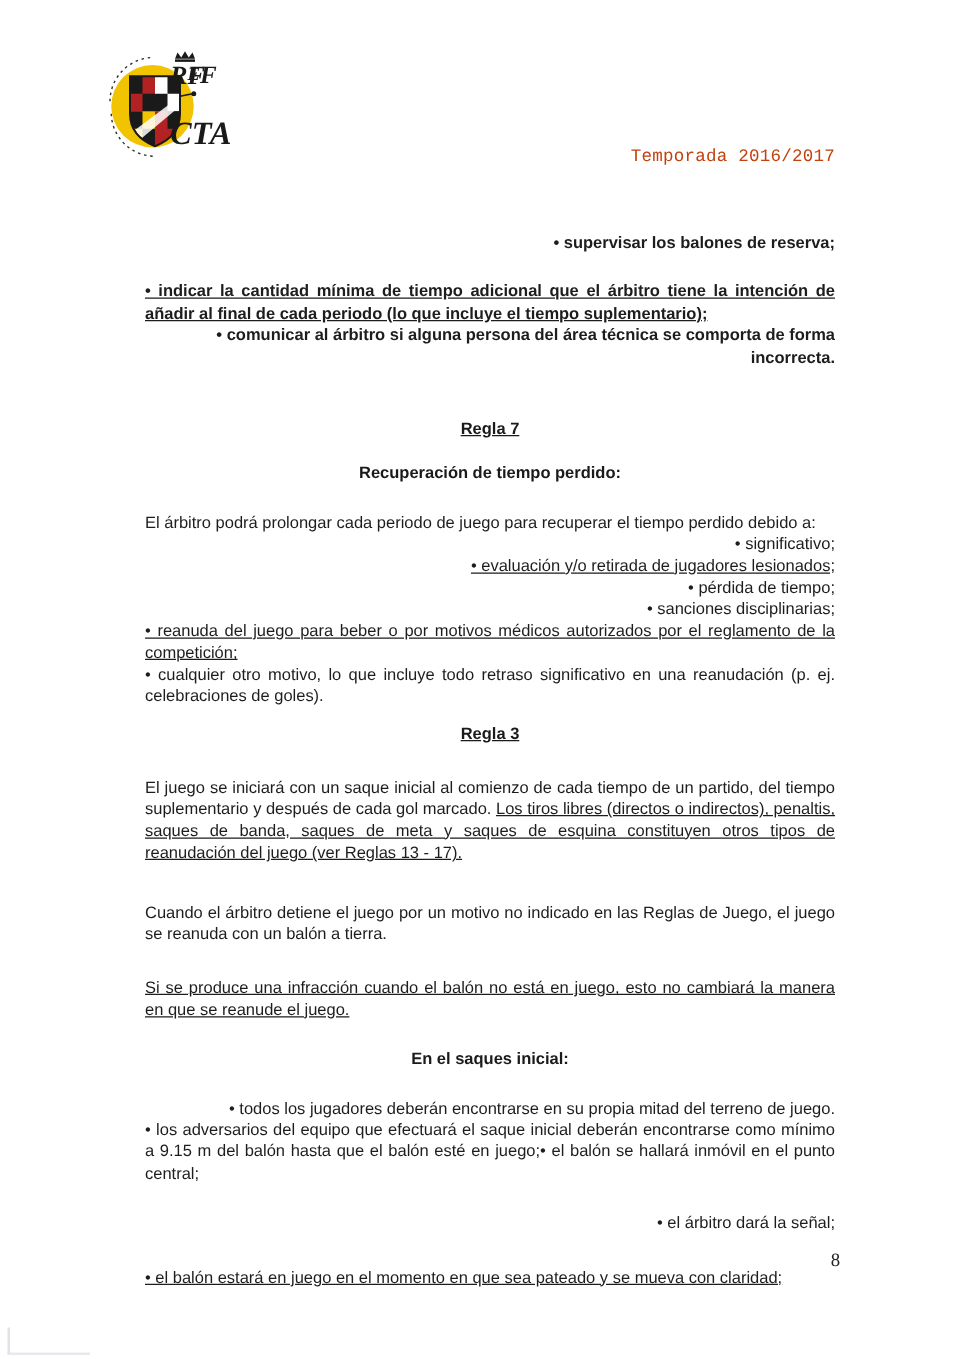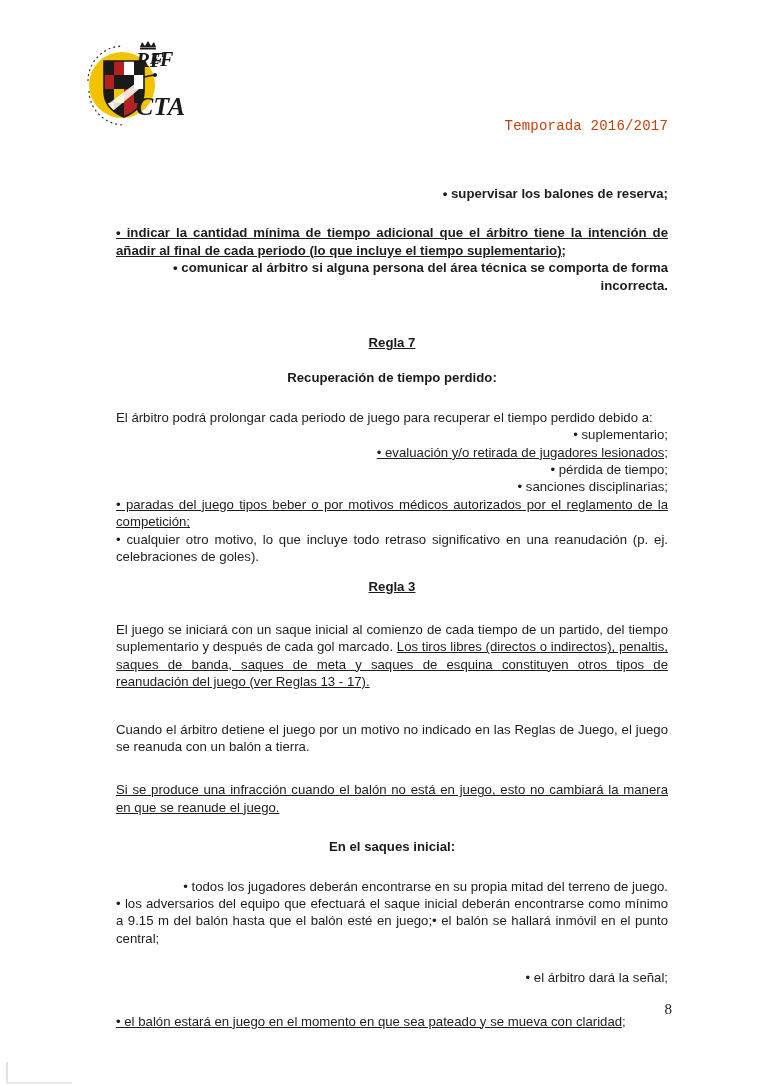--- a/index.html
+++ b/index.html
@@ -178,29 +178,29 @@
     <p class="heading ul">Regla 7</p>
 
     <div class="sp-18"></div>
 
     <p class="heading">Recuperación de tiempo perdido:</p>
 
     <div class="sp-22"></div>
 
     <p class="para">El árbitro podrá prolongar cada periodo de juego para recuperar el tiempo perdido debido a:</p>
 
-    <p class="para left">• suplementario;</p>
+    <p class="para left">• significativo;</p>
 
     <p class="para left underline">• evaluación y/o retirada de jugadores lesionados;</p>
 
     <p class="para left">• pérdida de tiempo;</p>
 
     <p class="para left">• sanciones disciplinarias;</p>
 
-    <p class="para underline">• paradas del juego tipos beber o por motivos médicos autorizados por el reglamento de la competición;</p>
+    <p class="para underline">• reanuda del juego para beber o por motivos médicos autorizados por el reglamento de la competición;</p>
 
     <p class="para">• cualquier otro motivo, lo que incluye todo retraso significativo en una reanudación (p. ej. celebraciones de goles).</p>
 
     <div class="sp-12"></div>
 
     <p class="heading ul">Regla 3</p>
 
     <div class="sp-26"></div>
 
     <p class="para"><span>El juego se iniciará con un saque inicial al comienzo de cada tiempo de un partido, del tiempo suplementario y después de cada gol marcado. </span><span class="u">Los tiros libres (directos o indirectos), penaltis, saques de banda, saques de meta y saques de esquina constituyen otros tipos de reanudación del juego (ver Reglas 13 - 17).</span></p>

